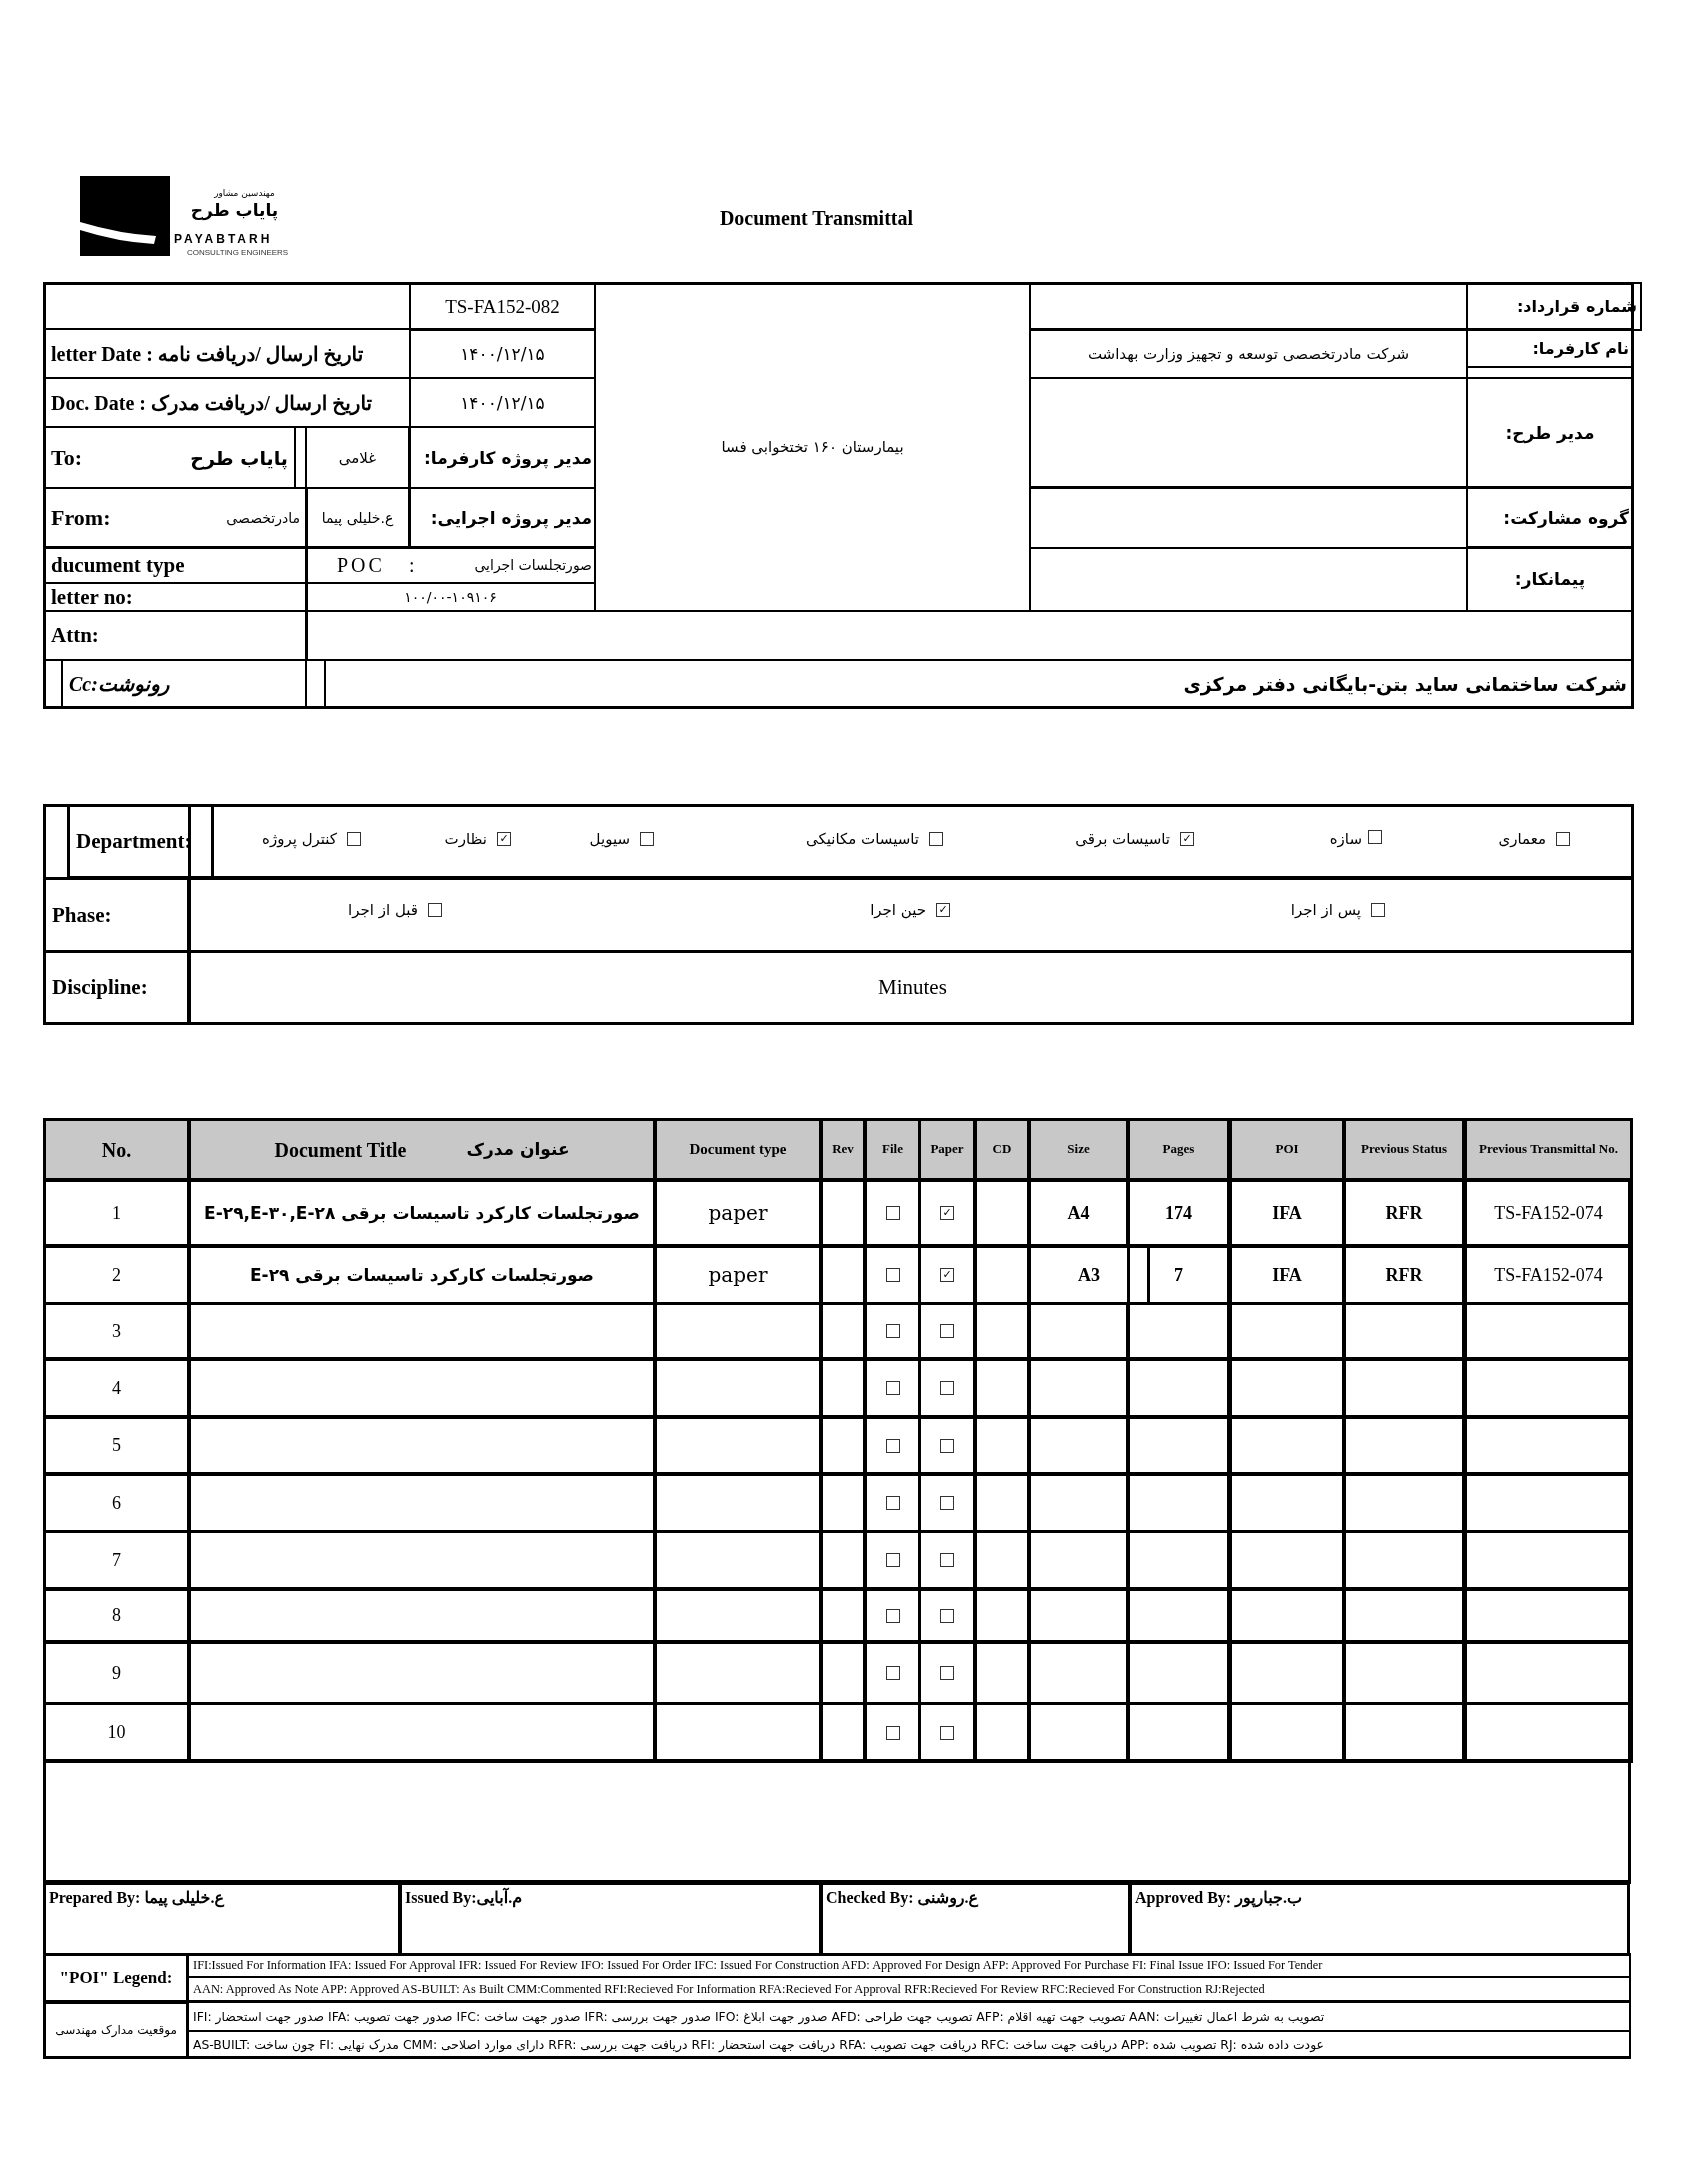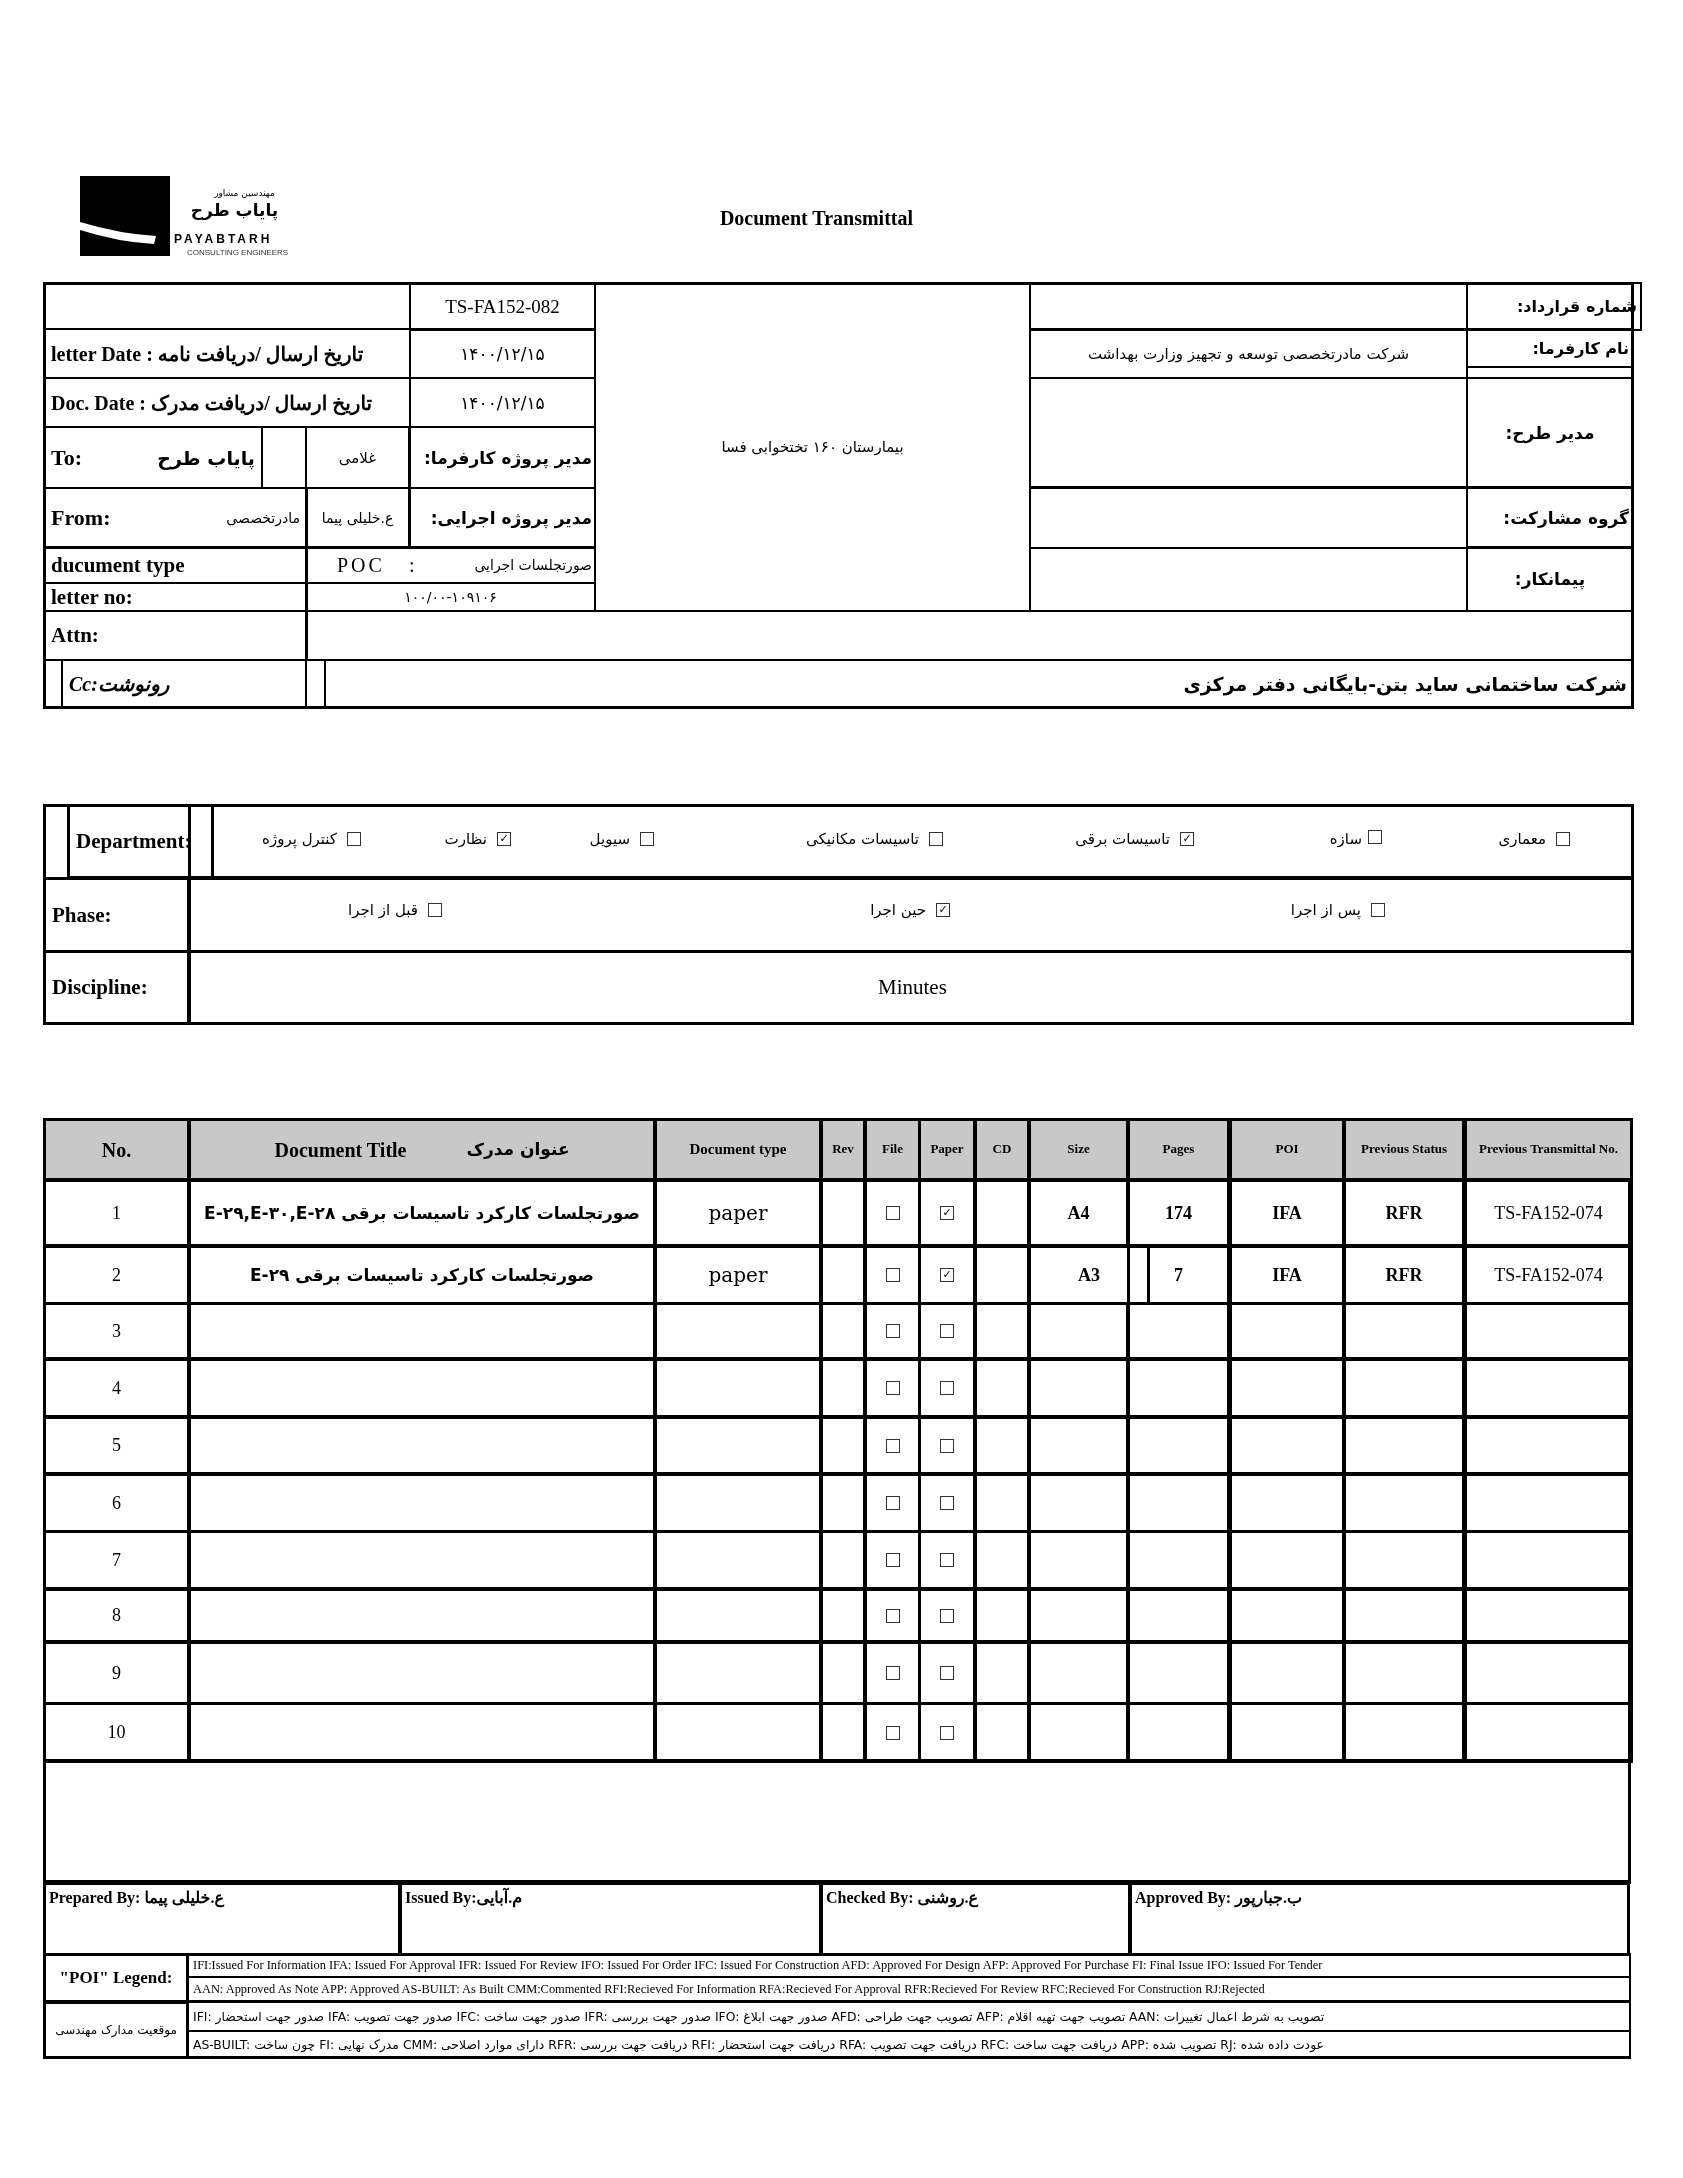--- a/index.html
+++ b/index.html
@@ -39,21 +39,21 @@
   <div class="abs" style="left:43px;top:282px;width:1591px;height:427px;border:3px solid #000;"></div>
 
   <div class="cell c" style="left:409px;top:282px;width:187px;height:49px;font-size:19px;">TS-FA152-082</div>
 
   <div class="cell b" style="left:43px;top:328px;width:368px;height:51px;font-size:20px;padding-left:6px;">letter Date  :  تاریخ ارسال /دریافت نامه</div>
   <div class="cell c" style="left:409px;top:328px;width:187px;height:51px;font-size:17px;font-family:'DejaVu Sans',sans-serif;">۱۴۰۰/۱۲/۱۵</div>
 
   <div class="cell b" style="left:43px;top:377px;width:368px;height:51px;font-size:20px;padding-left:6px;">Doc. Date :    تاریخ ارسال /دریافت مدرک</div>
   <div class="cell c" style="left:409px;top:377px;width:187px;height:51px;font-size:17px;font-family:'DejaVu Sans',sans-serif;">۱۴۰۰/۱۲/۱۵</div>
 
-  <div class="cell b" style="left:43px;top:426px;width:220px;height:63px;padding:16px 6px;justify-content:space-between;font-size:22px;">
+  <div class="cell b" style="left:43px;top:426px;width:253px;height:63px;padding:16px 6px;justify-content:space-between;font-size:22px;">
     <span>To:</span>
     <span class="rtl" style="font-family:'DejaVu Sans',sans-serif;font-size:19px;">پایاب طرح</span>
   </div>
   <div class="cell c rtl" style="left:305px;top:426px;width:105px;height:63px;font-family:'DejaVu Sans',sans-serif;font-size:15px;">غلامی</div>
   <div class="cell r b" style="left:409px;top:426px;width:187px;height:63px;font-family:'DejaVu Sans',sans-serif;font-size:17px;padding-right:2px;justify-content:flex-start;">مدیر پروژه کارفرما:</div>
 
   <div class="cell b" style="left:43px;top:487px;width:265px;height:62px;padding:0 6px;justify-content:space-between;font-size:22px;">
     <span>From:</span>
     <span class="rtl" style="font-family:'DejaVu Sans',sans-serif;font-size:14px;font-weight:normal;">مادرتخصصی</span>
   </div>

